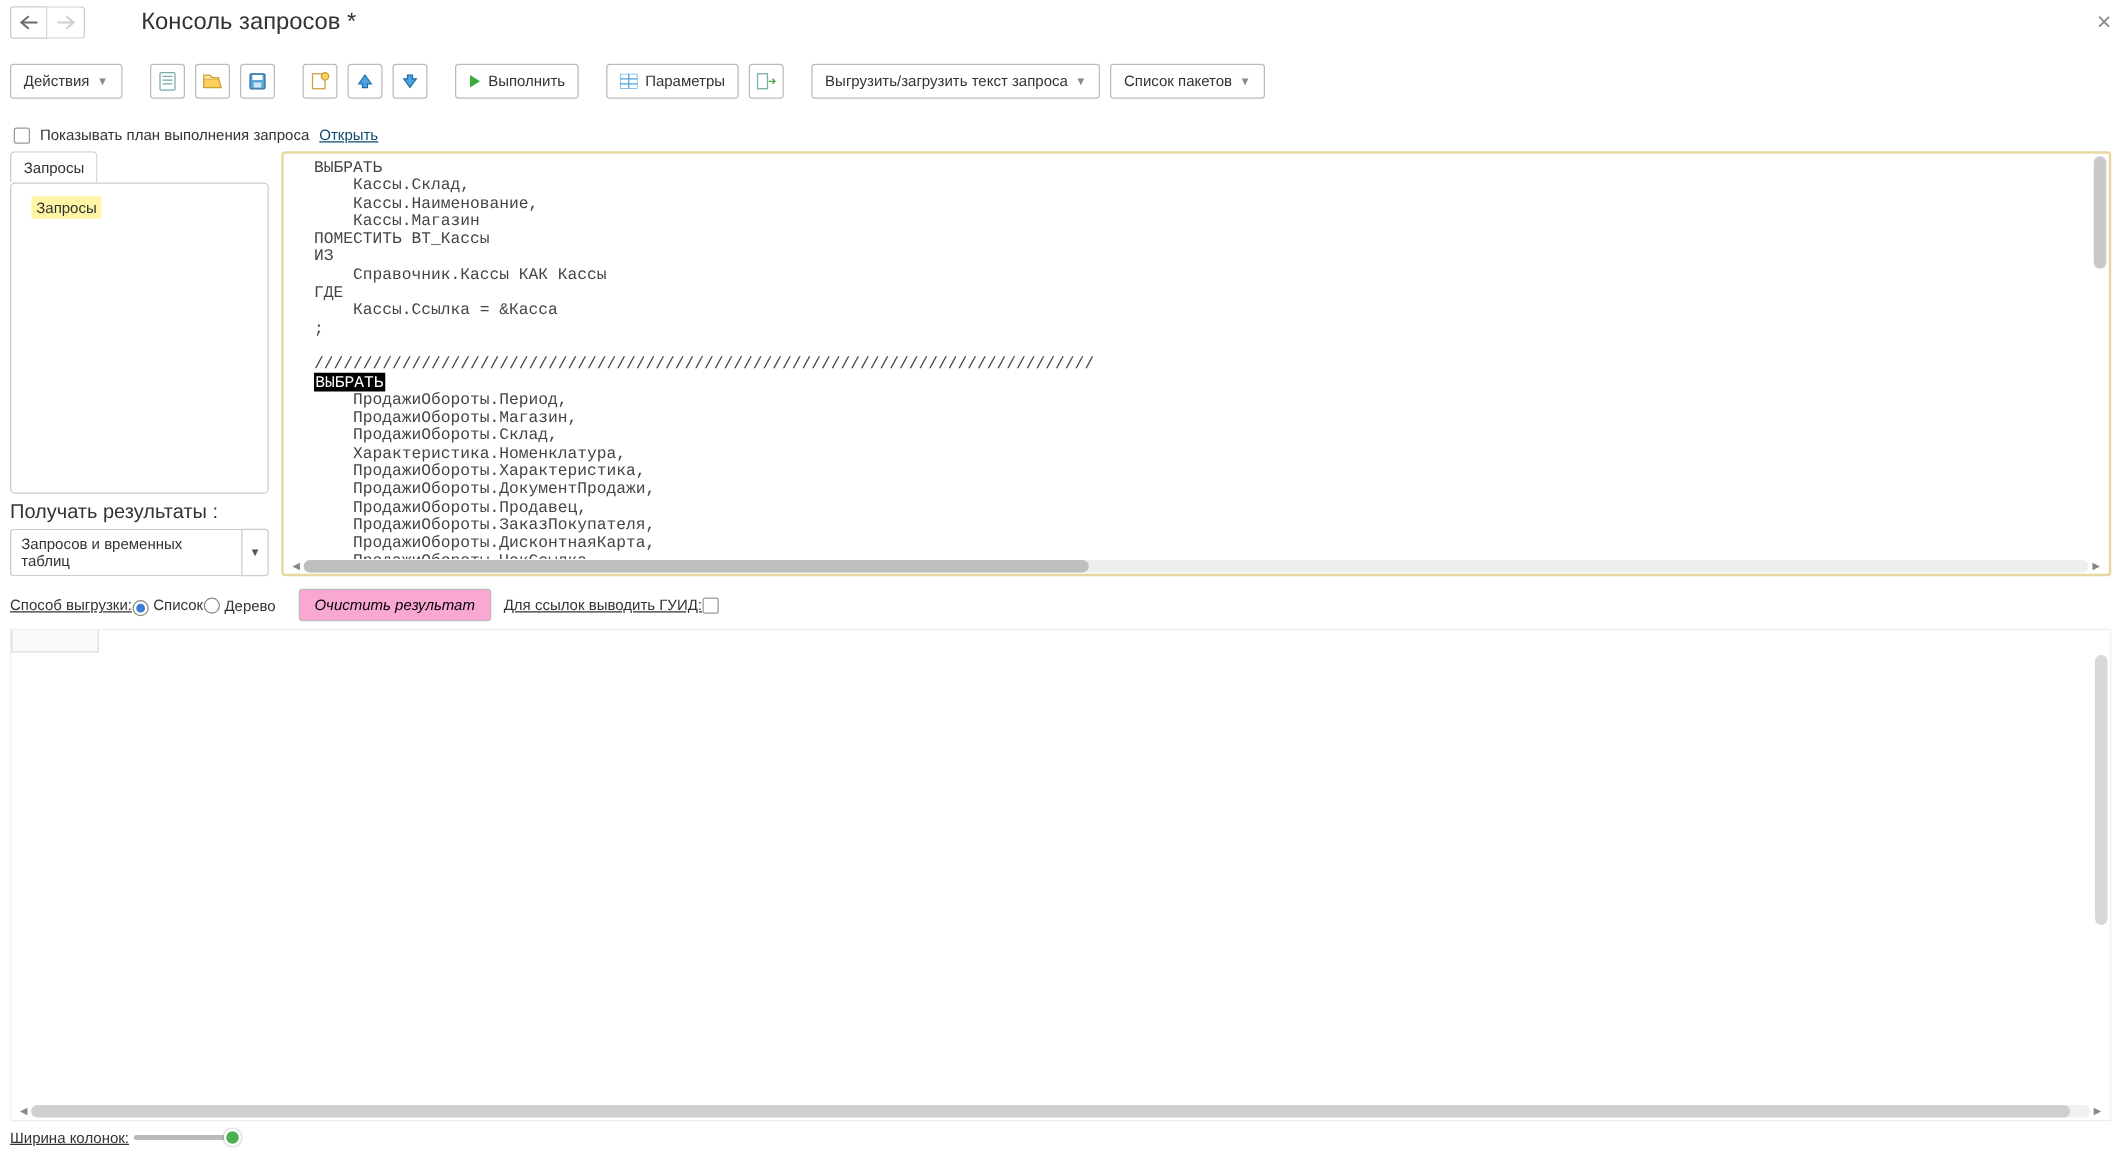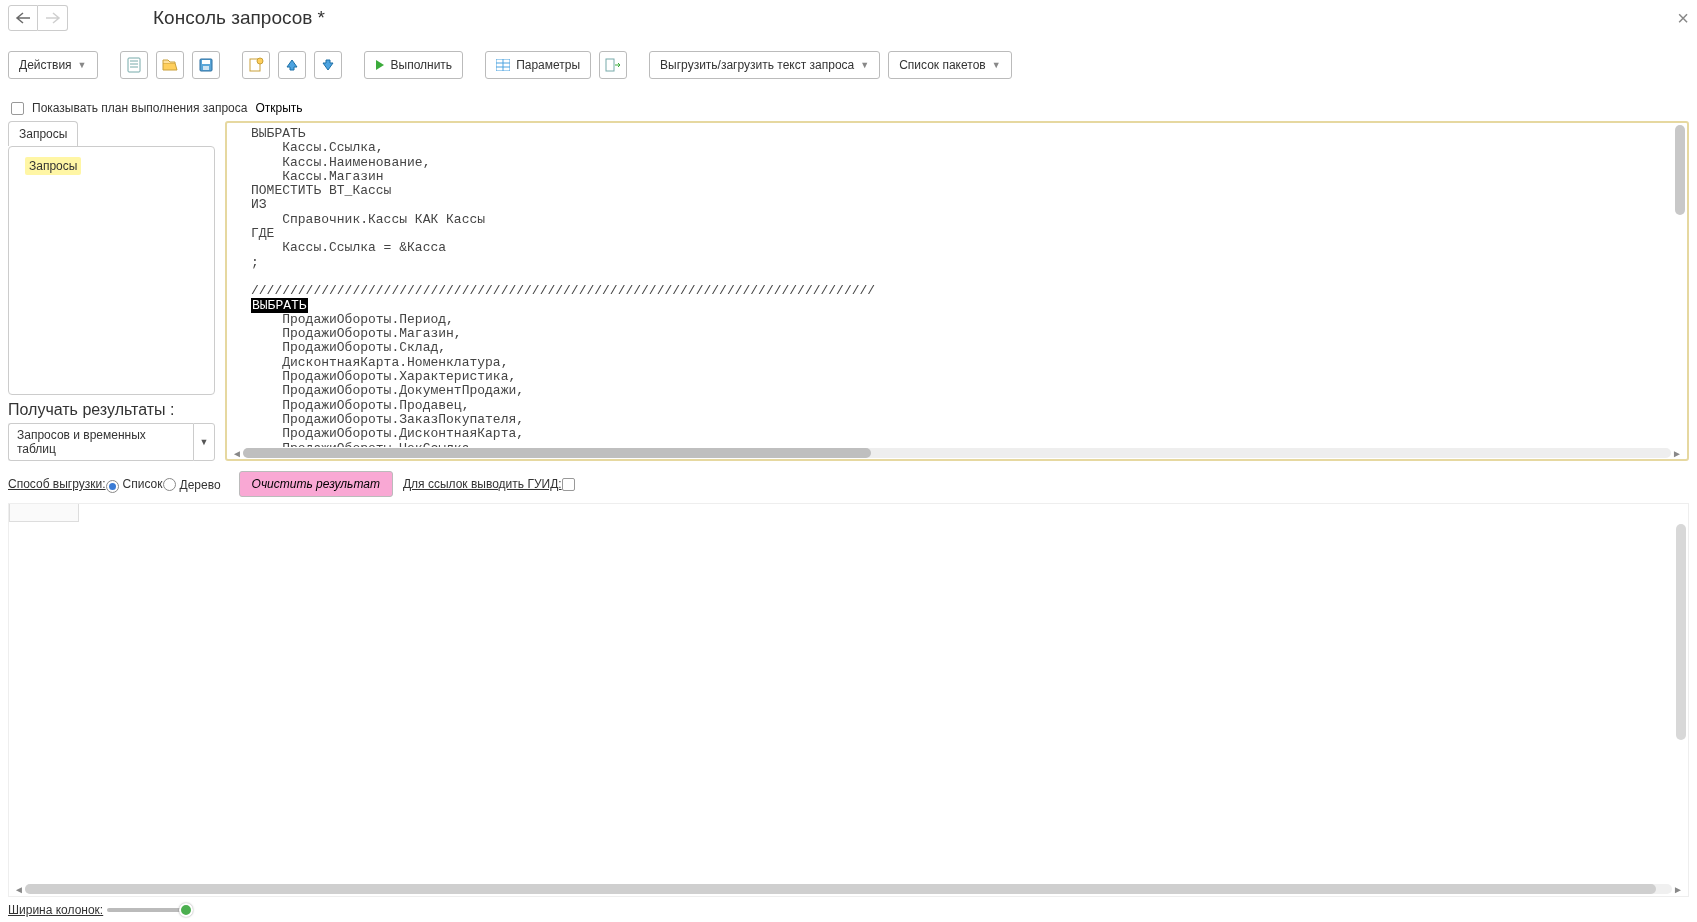--- a/index.html
+++ b/index.html
@@ -11,21 +11,20 @@
       width: 1697px;
       height: 922px;
       padding: 5px 8px;
       display: flex;
       flex-direction: column;
     }
     .title-row {
       display: flex;
       align-items: center;
       margin-bottom: 20px;
-      gap: 40px;
     }
     .nav-btns { display: flex; }
     .nav-btn {
       width: 30px;
       height: 26px;
       border: 1px solid #ccc;
       background: #fff;
       display: flex; align-items: center; justify-content: center;
       color: #888;
     }
@@ -69,21 +68,21 @@
       gap: 8px;
       padding: 0 3px;
       margin-bottom: 6px;
     }
     .checkbox {
       width: 13px; height: 13px;
       border: 1px solid #999;
       border-radius: 2px;
       background: #fff;
     }
-    .link { color: #000000; cursor: pointer; }
+    .link { color: #0c4a6e; text-decoration: underline; cursor: pointer; }
     .main-area {
       display: flex;
       gap: 10px;
       height: 340px;
     }
     .left-panel {
       width: 207px;
       display: flex;
       flex-direction: column;
     }
@@ -372,36 +371,36 @@
     </div>
     <div class="results-label">Получать результаты :</div>
     <div class="dropdown">
       <div class="dropdown-input">Запросов и временных таблиц</div>
       <div class="dropdown-btn">▼</div>
     </div>
   </div>
 
   <div class="editor-wrap">
     <div class="editor"><span>ВЫБРАТЬ</span>
-<span>    Кассы.Ссылка,</span>
+<span>    Кассы.Склад,</span>
 <span>    Кассы.Наименование,</span>
 <span>    Кассы.Магазин</span>
 <span>ПОМЕСТИТЬ ВТ_Кассы</span>
 <span>ИЗ</span>
 <span>    Справочник.Кассы КАК Кассы</span>
 <span>ГДЕ</span>
 <span>    Кассы.Ссылка = &amp;Касса</span>
 <span>;</span>
 <span></span>
 <span>////////////////////////////////////////////////////////////////////////////////</span>
 <span class="hl-sel">ВЫБРАТЬ</span>
 <span>    ПродажиОбороты.Период,</span>
 <span>    ПродажиОбороты.Магазин,</span>
 <span>    ПродажиОбороты.Склад,</span>
-<span>    ДисконтнаяКарта.Номенклатура,</span>
+<span>    Характеристика.Номенклатура,</span>
 <span>    ПродажиОбороты.Характеристика,</span>
 <span>    ПродажиОбороты.ДокументПродажи,</span>
 <span>    ПродажиОбороты.Продавец,</span>
 <span>    ПродажиОбороты.ЗаказПокупателя,</span>
 <span>    ПродажиОбороты.ДисконтнаяКарта,</span>
 <span>    ПродажиОбороты.ЧекСсылка,</span></div>
     <div class="vscroll-track"></div>
     <div class="hscroll-area">
       <span class="hscroll-arrow">◄</span>
       <div class="hscroll-track">

